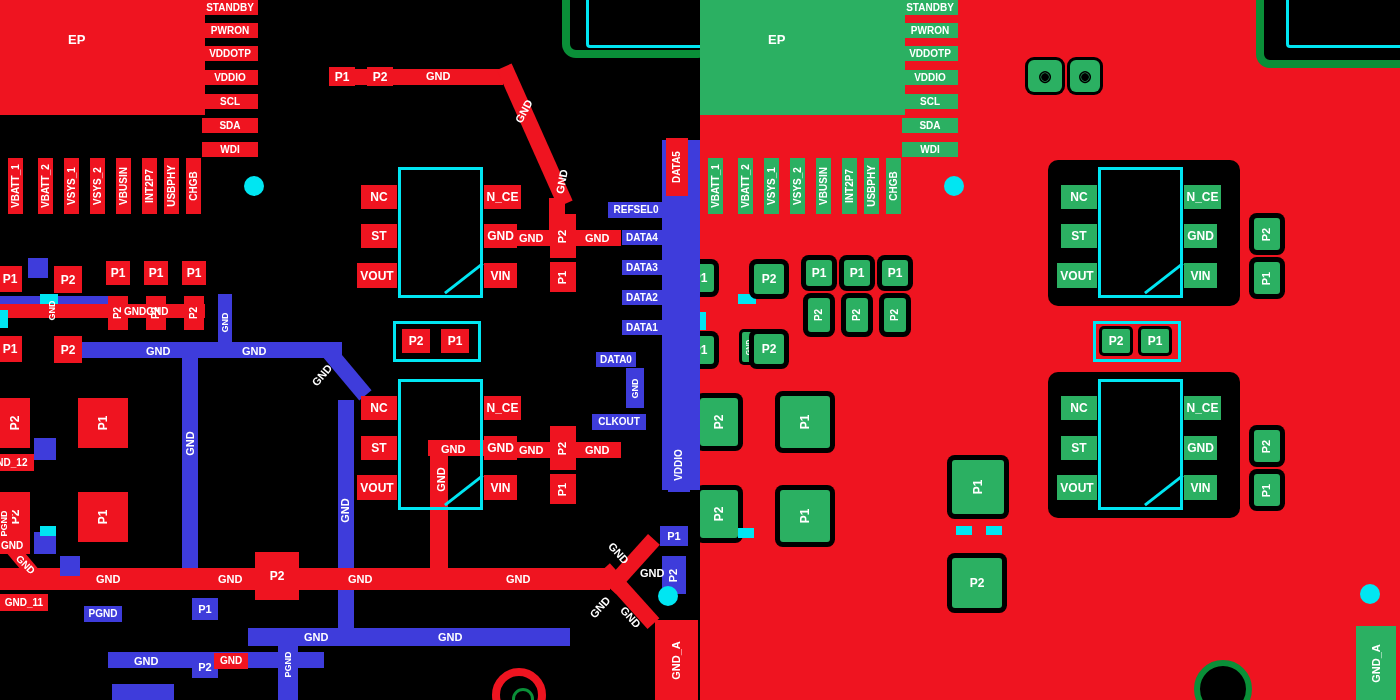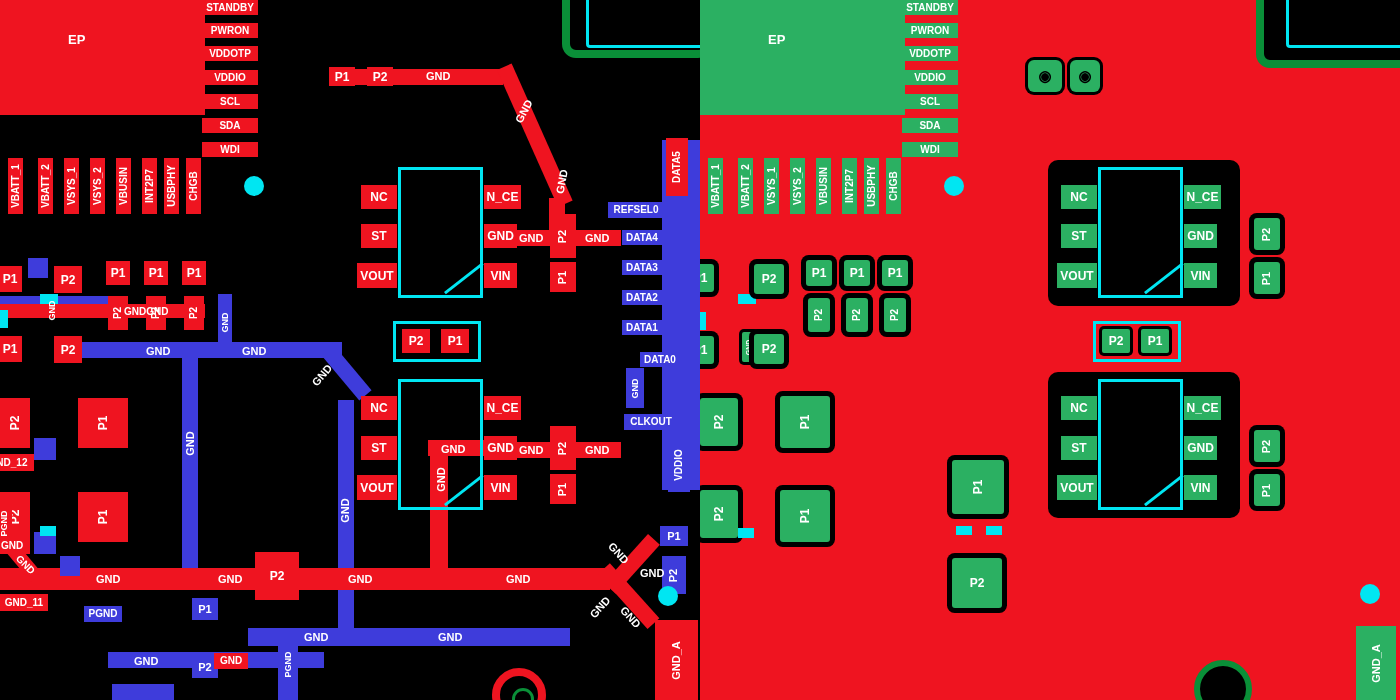--- a/index.html
+++ b/index.html
@@ -212,27 +212,27 @@
       </div>
     <div class="box bB f10" style="left:622px;top:260px;width:40px;height:15px">
         <span>DATA3</span>
       </div>
     <div class="box bB f10" style="left:622px;top:290px;width:40px;height:15px">
         <span>DATA2</span>
       </div>
     <div class="box bB f10" style="left:622px;top:320px;width:40px;height:15px">
         <span>DATA1</span>
       </div>
-    <div class="box bB f10" style="left:640px;top:352px;width:40px;height:15px">
+    <div class="box bB f10" style="left:596px;top:352px;width:40px;height:15px">
         <span>DATA0</span>
       </div>
     <div class="box bB v f9" style="left:626px;top:368px;width:18px;height:40px">
         <span>GND</span>
       </div>
-    <div class="box bB f10" style="left:624px;top:414px;width:54px;height:16px">
+    <div class="box bB f10" style="left:592px;top:414px;width:54px;height:16px">
         <span>CLKOUT</span>
       </div>
     <div class="box bB v f10" style="left:668px;top:438px;width:22px;height:54px">
         <span>VDDIO</span>
       </div>
     <div class="box bB" style="left:660px;top:526px;width:28px;height:20px">
         <span>P1</span>
       </div>
     <div class="box bB v" style="left:662px;top:556px;width:24px;height:38px">
         <span>P2</span>

